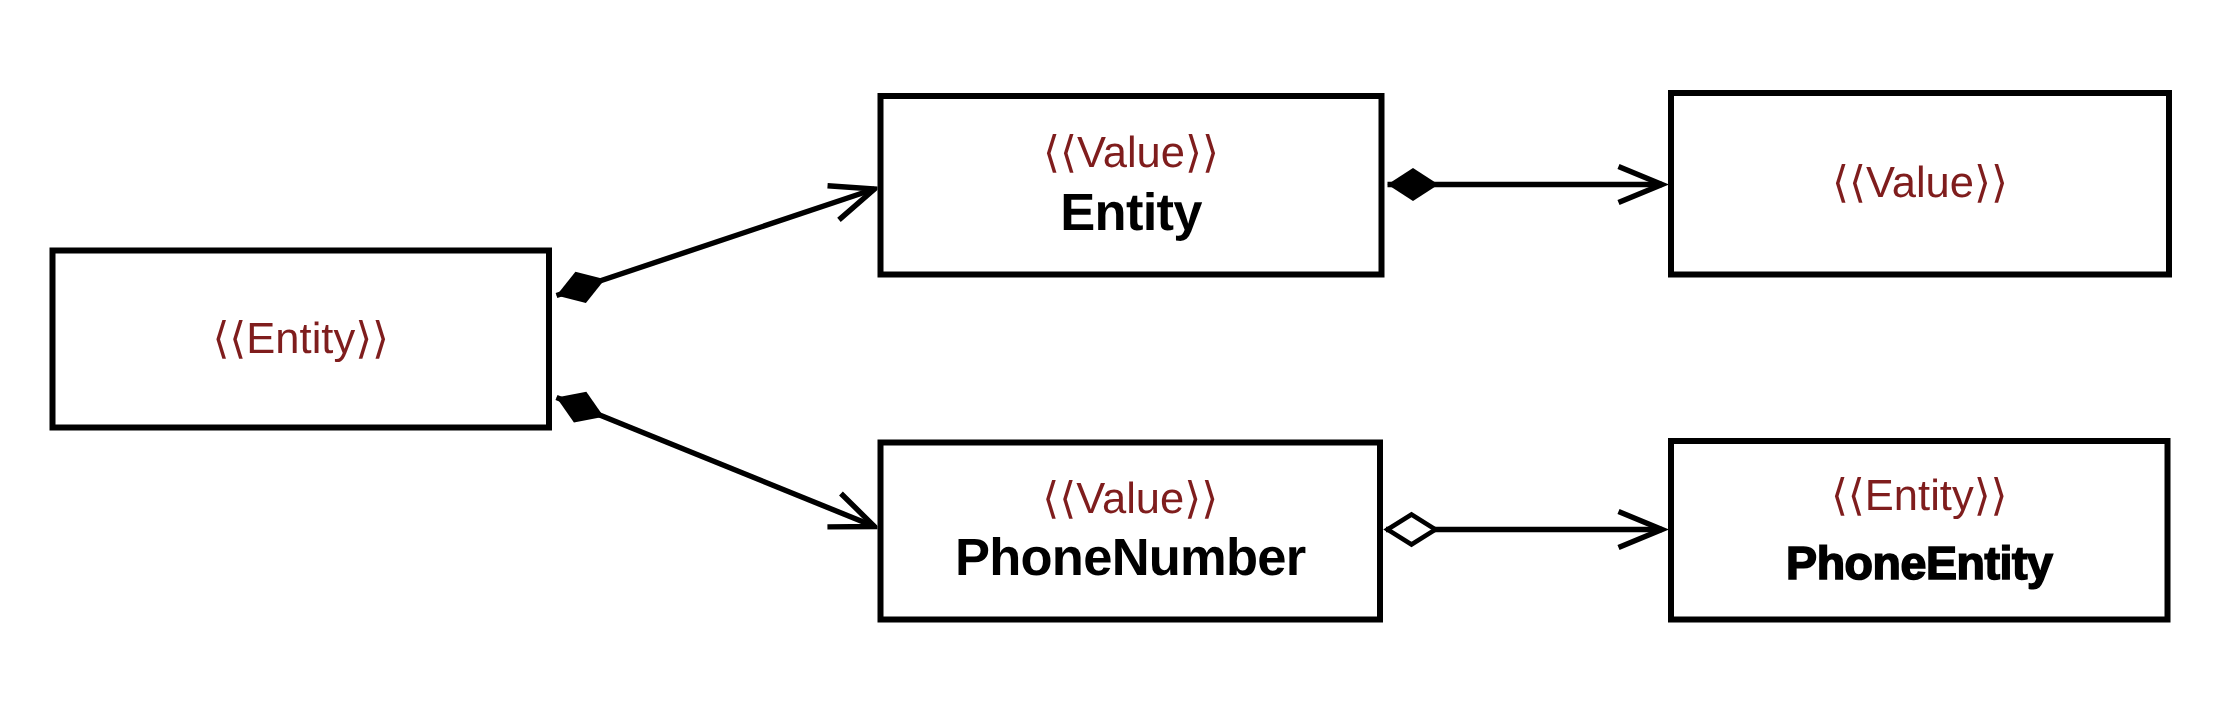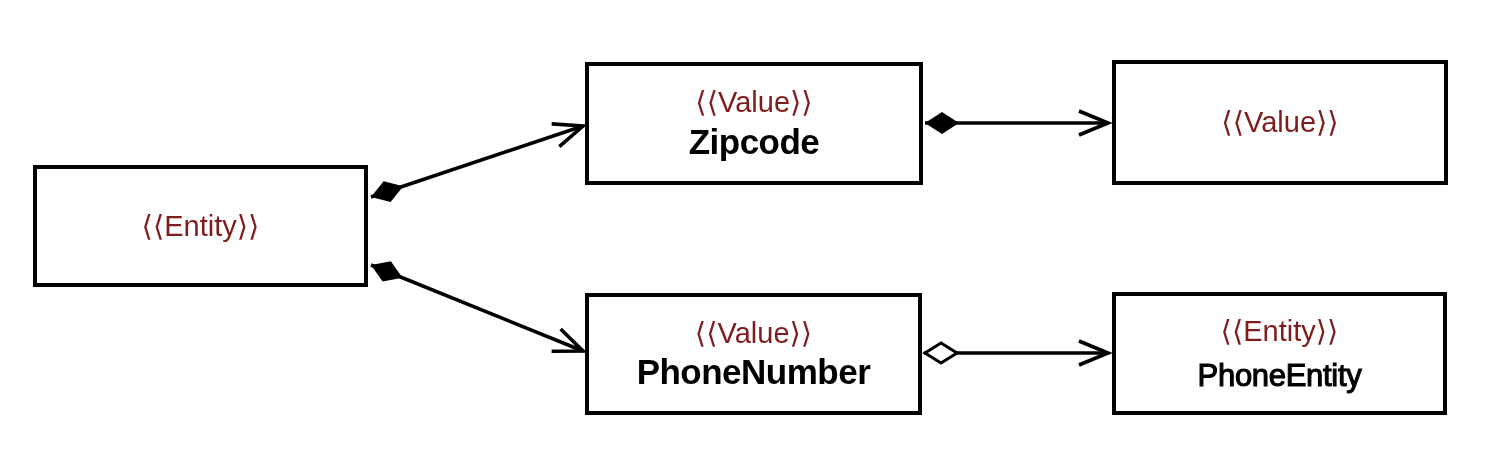--- a/index.html
+++ b/index.html
@@ -44,21 +44,21 @@
   .node-name {
     font-size: 35px;
     font-weight: 700;
     line-height: 1.2;
     letter-spacing: -0.5px;
     white-space: nowrap;
     color: #000000;
   }
   .node-name.heavy {
     font-size: 31px;
-    font-weight: 400;
+    font-weight: 700;
     -webkit-text-stroke: 1.1px #000000;
     letter-spacing: -0.3px;
     margin-top: 8px;
   }
   
   #node-member      { left: 33px;   top: 165px; width: 335px; height: 122px; }
   #node-address     { left: 585px;  top: 62px;  width: 338px; height: 123px; }
   #node-zipcode     { left: 1112px; top: 60px;  width: 336px; height: 125px; }
   #node-phonenumber { left: 585px;  top: 293px; width: 337px; height: 122px; }
   #node-phoneentity { left: 1112px; top: 292px; width: 335px; height: 123px; }
@@ -86,21 +86,21 @@
     <line x1="925" y1="123" x2="1108" y2="123" stroke="#000000" stroke-width="3.6" marker-start="url(#diamond-filled)" marker-end="url(#arrow-open)"></line>
     <line x1="924" y1="353" x2="1108" y2="353" stroke="#000000" stroke-width="3.6" marker-start="url(#diamond-hollow)" marker-end="url(#arrow-open)"></line>
   </svg>
 
   <div class="node" id="node-member">
     <div class="stereotype">⟨⟨Entity⟩⟩</div>
   </div>
 
   <div class="node" id="node-address">
     <div class="stereotype">⟨⟨Value⟩⟩</div>
-    <div class="node-name">Zipcode</div>
+    <div class="node-name">Entity</div>
   </div>
 
   <div class="node" id="node-zipcode">
     <div class="stereotype">⟨⟨Value⟩⟩</div>
   </div>
 
   <div class="node" id="node-phonenumber">
     <div class="stereotype">⟨⟨Value⟩⟩</div>
     <div class="node-name">PhoneNumber</div>
   </div>

